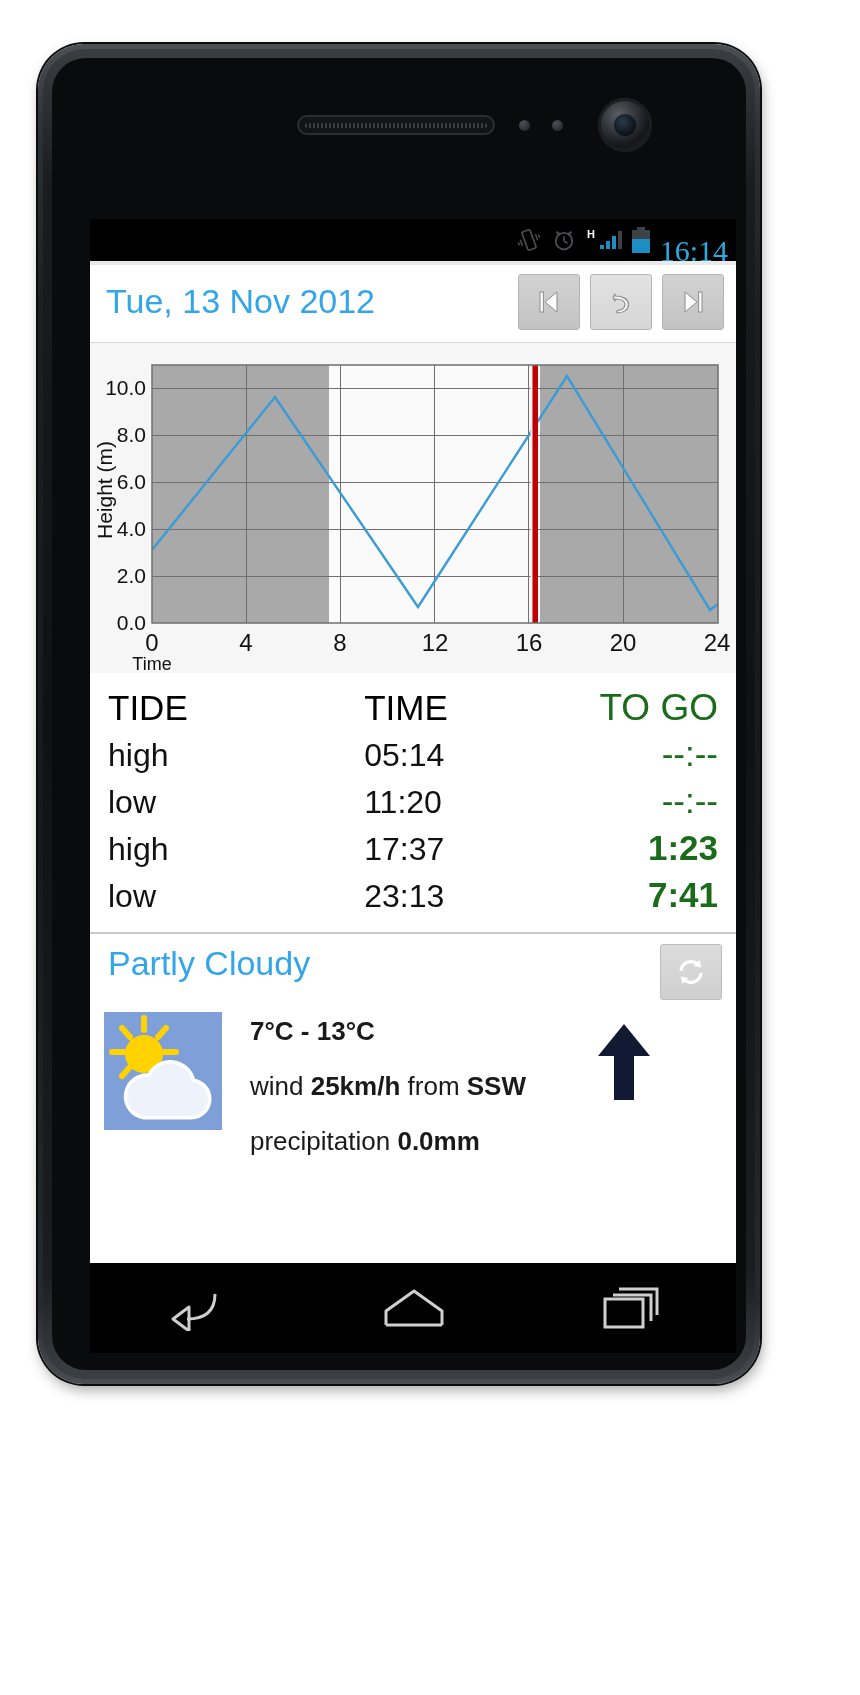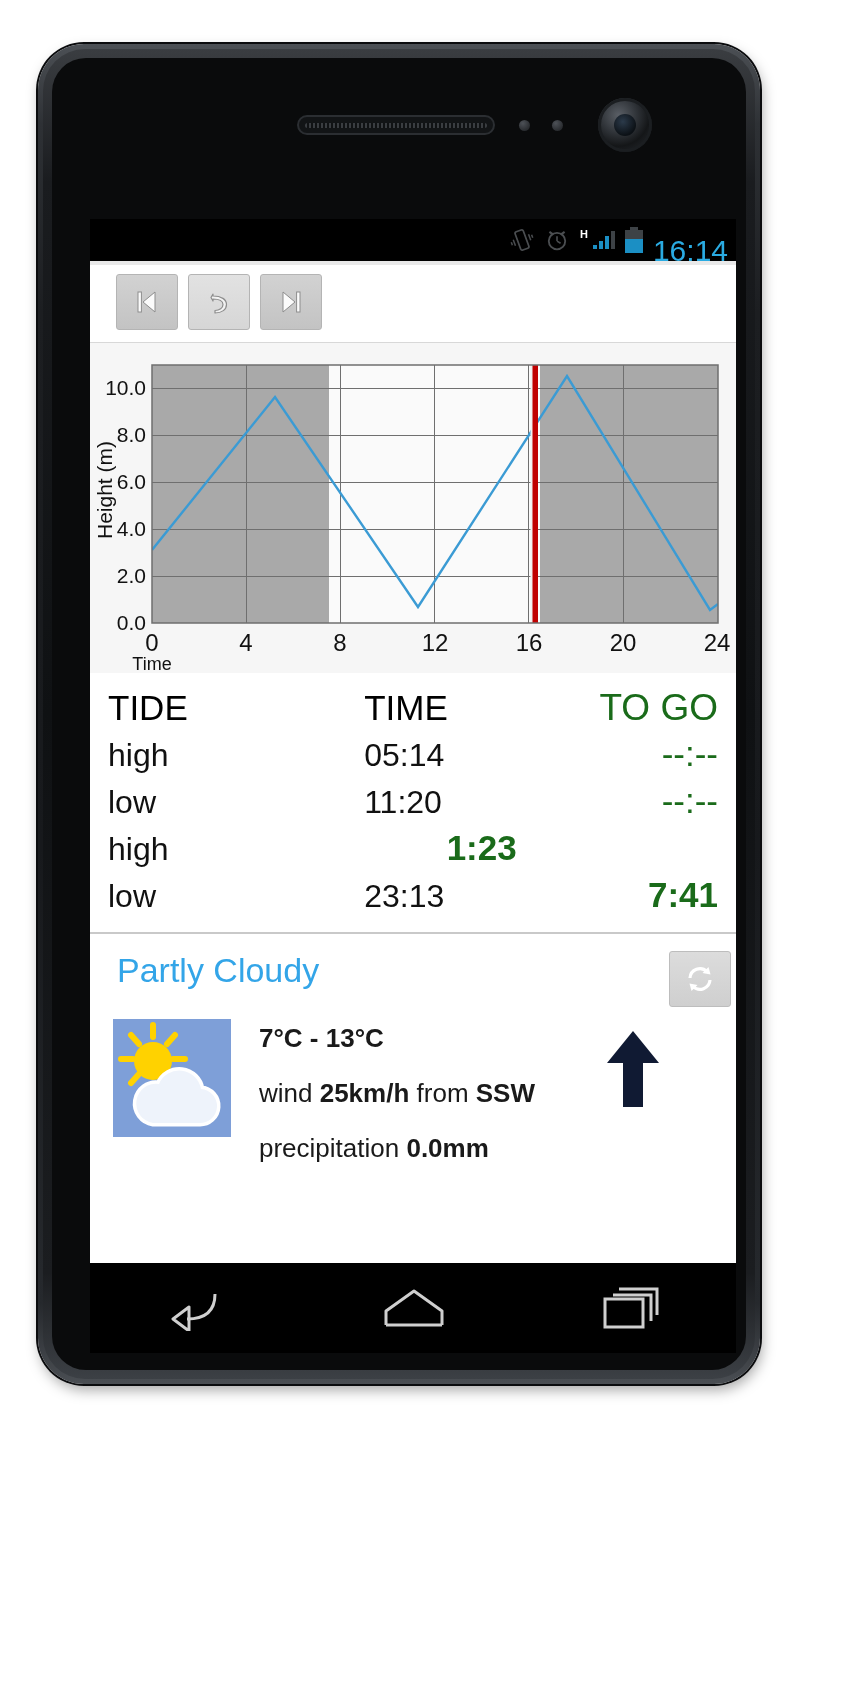--- a/index.html
+++ b/index.html
@@ -86,21 +86,21 @@
   #status-bar {
     position: relative;
     height: 42px; width: 100%;
     background: #000000;
     display: flex; align-items: center; justify-content: flex-end;
     padding-right: 8px; gap: 9px;
   }
   #status-bar .sicon { display: flex; align-items: center; }
   #status-clock {
     color: #2aabe2; font-size: 30px; letter-spacing: 0px;
-    font-family: Liberation Sans, sans-serif;
+    font-family: Liberation Serif, serif;
     margin-top: 21px;
   }
   
   #title-bar {
     position: relative;
     height: 82px; width: 100%;
     background: #ffffff;
     border-bottom: 1px solid #d8d8d8;
     display: flex; align-items: center;
     padding: 0 12px 0 16px;
@@ -149,22 +149,21 @@
   .tide-body .c-tide,
   .tide-body .c-time { font-size: 32px; color: #111; }
   .tide-body .c-togo { font-size: 35px; color: #1a6b1a; }
   .tide-body .c-togo.bold { font-weight: bold; }
 
   
   #weather-block {
     position: relative;
     width: 100%;
     background: #ffffff;
-    padding: 17px 14px 0 14px;
-    margin-left: 9px;
+    padding: 10px 14px 0 14px;
   }
   #weather-head { display:flex; align-items:flex-start; }
   #weather-cond {
     color: #33a5e8; font-size: 34px; flex: 1; padding-left: 4px;
   }
   #refresh-btn {
     width: 62px; height: 56px;
     background: linear-gradient(180deg,#dcdcdc,#cfcfcf);
     border: 1px solid #bdbdbd; border-radius: 3px;
     display:flex; align-items:center; justify-content:center;
@@ -274,20 +273,21 @@
           <svg width="20" height="28" viewBox="0 0 20 28">
             <rect x="6" y="1" width="8" height="3" fill="#3d4246"></rect>
             <rect x="1" y="4" width="18" height="23" fill="#3d4246"></rect>
             <rect x="1" y="13" width="18" height="14" fill="#1b8fc4"></rect>
           </svg>
         </span>
         <span id="status-clock">16:14</span>
       </div>
 
       <div id="title-bar">
+        <span id="page-title">Tue, 13 Nov 2012</span>
 
         <div class="nav-btn">
           <svg width="26" height="30" viewBox="0 0 26 30">
             <rect x="4" y="5" width="3.4" height="20" fill="#fbfbfb" stroke="#8d8d8d" stroke-width="1"></rect>
             <polygon points="21,5 21,25 9,15" fill="#fbfbfb" stroke="#8d8d8d" stroke-width="1" stroke-linejoin="round"></polygon>
           </svg>
         </div>
 
         <div class="nav-btn light">
           <svg width="30" height="30" viewBox="0 0 30 30">
@@ -387,20 +387,21 @@
           <span class="c-time">05:14</span>
           <span class="c-togo">--:--</span>
         </div>
         <div class="tide-row tide-body">
           <span class="c-tide">low</span>
           <span class="c-time">11:20</span>
           <span class="c-togo">--:--</span>
         </div>
         <div class="tide-row tide-body">
           <span class="c-tide">high</span>
+          <span class="c-time">17:37</span>
           <span class="c-togo bold">1:23</span>
         </div>
         <div class="tide-row tide-body">
           <span class="c-tide">low</span>
           <span class="c-time">23:13</span>
           <span class="c-togo bold">7:41</span>
         </div>
       </div>
 
       <div id="weather-block">

